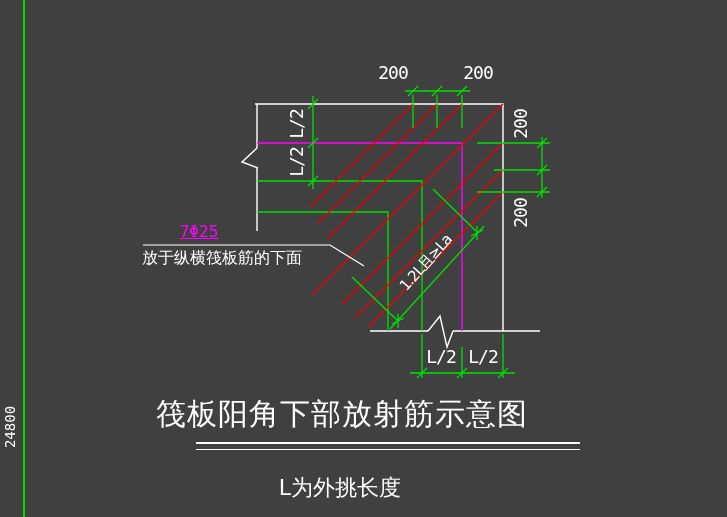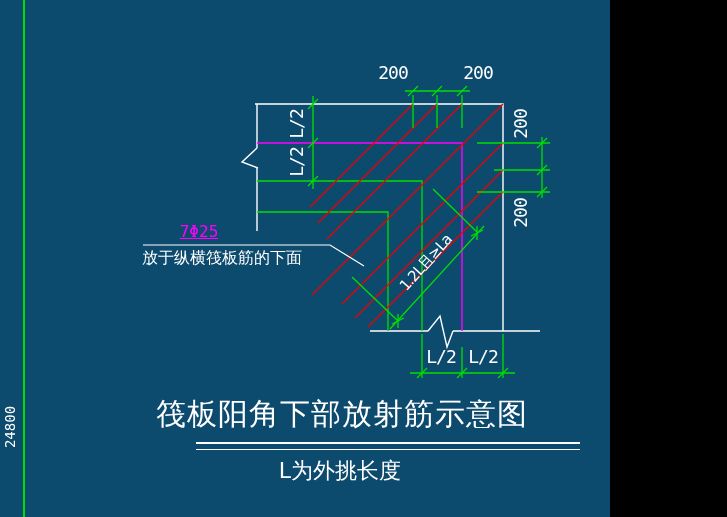--- a/index.html
+++ b/index.html
@@ -1,30 +1,30 @@
 <!DOCTYPE html>
 <html><head>
 <meta charset="utf-8">
 <style>
   html,body{margin:0;padding:0;background:#000;}
-  #stage{position:relative;width:610px;height:517px;background:#0c4a6e;overflow:hidden;
+  #stage{position:relative;width:727px;height:517px;background:#404040;overflow:hidden;
          font-family:"DejaVu Sans","Liberation Sans",sans-serif;}
   svg{position:absolute;left:0;top:0;}
   .txt{position:absolute;color:#fff;white-space:nowrap;
        font-family:"DejaVu Sans Mono","Liberation Mono",monospace;
        transform:translate(-50%,-50%);line-height:1;}
   .cjk{font-family:"DejaVu Sans","Liberation Sans",sans-serif;}
   .rot90{transform:translate(-50%,-50%) rotate(-90deg);}
   .rot45{transform:translate(-50%,-50%) rotate(-48deg);}
   .dim{font-size:18px;letter-spacing:-1px;}
   .magenta{color:#ff00ff;}
   .note{font-size:16px;letter-spacing:0px;}
   .spec{font-size:16px;text-decoration:underline;}
   .title{font-size:30px;letter-spacing:1px;font-weight:400;}
-  .subtitle{font-size:22px;}
+  .subtitle{font-size:22px;margin-top:17px;}
   .ruler{font-size:14px;letter-spacing:0px;}
   .uline{position:absolute;background:#fff;}
 </style>
 </head>
 <body>
 
 <div id="stage">
 
   <svg width="727" height="517" viewBox="0 0 727 517">
 

